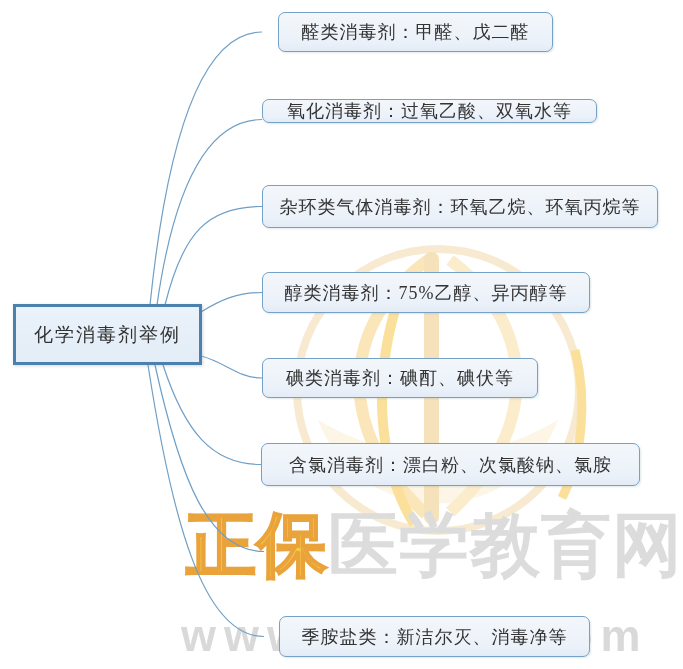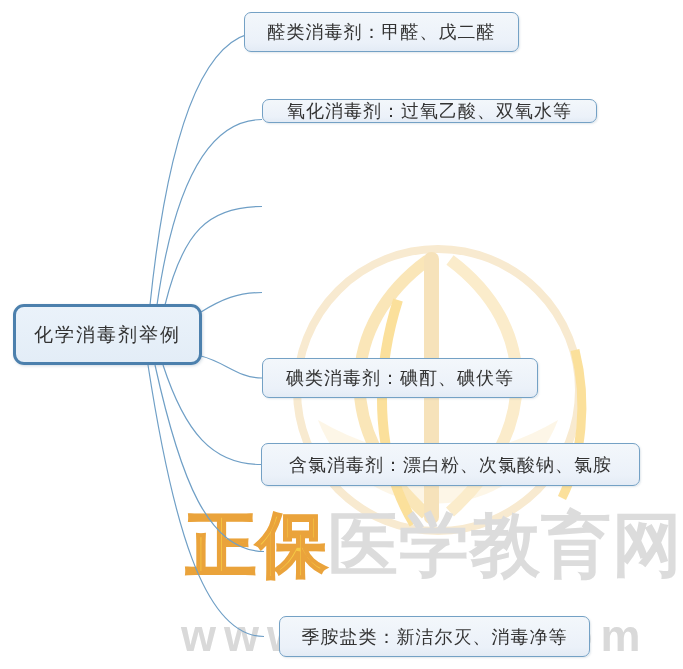--- a/index.html
+++ b/index.html
@@ -50,21 +50,21 @@
   .topic .label, .root-node .label {
     font-family: "Liberation Serif", "DejaVu Serif", serif;
     font-size: 18px; color: #333333;
     letter-spacing: 1px; white-space: nowrap;
   }
   .root-node {
     position: absolute; left: 13px; top: 304px; width: 189px; height: 61px;
     z-index: 2; box-sizing: border-box;
     background: linear-gradient(180deg, #eaf2fa 0%, #e3edf7 100%);
     border: 3px solid #4c80ad;
-    border-radius: 11px;
+    border-radius: 0;
     display: flex; align-items: center; justify-content: center;
     box-shadow: 1px 1px 3px rgba(80,110,145,0.25);
   }
   .root-node .label { font-size: 19px; letter-spacing: 2px; }
 </style>
 </head>
 <body>
 
 <div id="canvas">
 
@@ -92,25 +92,31 @@
     <path d="M201,356 C225,362 238,378 262,378"></path>
     <path d="M163,365 C185,432 212,464.5 261,464.5"></path>
     <path d="M155,365 C180,478 208,551.5 264,551.5"></path>
     <path d="M148,365 C172,520 203,636.5 264,636.5"></path>
   </svg>
 
   <div class="root-node">
     <span class="label">化学消毒剂举例</span>
   </div>
 
-  <div class="topic" style="left:244px; top:12px;  width:275px; height:40px;">
+  <div class="topic" style="left:278px; top:12px;  width:275px; height:40px;">
     <span class="label">醛类消毒剂：甲醛、戊二醛</span>
   </div>
   <div class="topic" style="left:262px; top:99px;  width:335px; height:24px;">
     <span class="label">氧化消毒剂：过氧乙酸、双氧水等</span>
+  </div>
+  <div class="topic" style="left:262px; top:185px; width:396px; height:43px;">
+    <span class="label">杂环类气体消毒剂：环氧乙烷、环氧丙烷等</span>
+  </div>
+  <div class="topic" style="left:262px; top:272px; width:328px; height:41px;">
+    <span class="label">醇类消毒剂：75%乙醇、异丙醇等</span>
   </div>
   <div class="topic" style="left:262px; top:358px; width:276px; height:40px;justify-content:center;">
     <span class="label">碘类消毒剂：碘酊、碘伏等</span>
   </div>
   <div class="topic" style="left:261px; top:443px; width:379px; height:43px;">
     <span class="label">含氯消毒剂：漂白粉、次氯酸钠、氯胺</span>
   </div>
   <div class="topic" style="left:279px; top:616px; width:311px; height:41px;">
     <span class="label">季胺盐类：新洁尔灭、消毒净等</span>
   </div>

